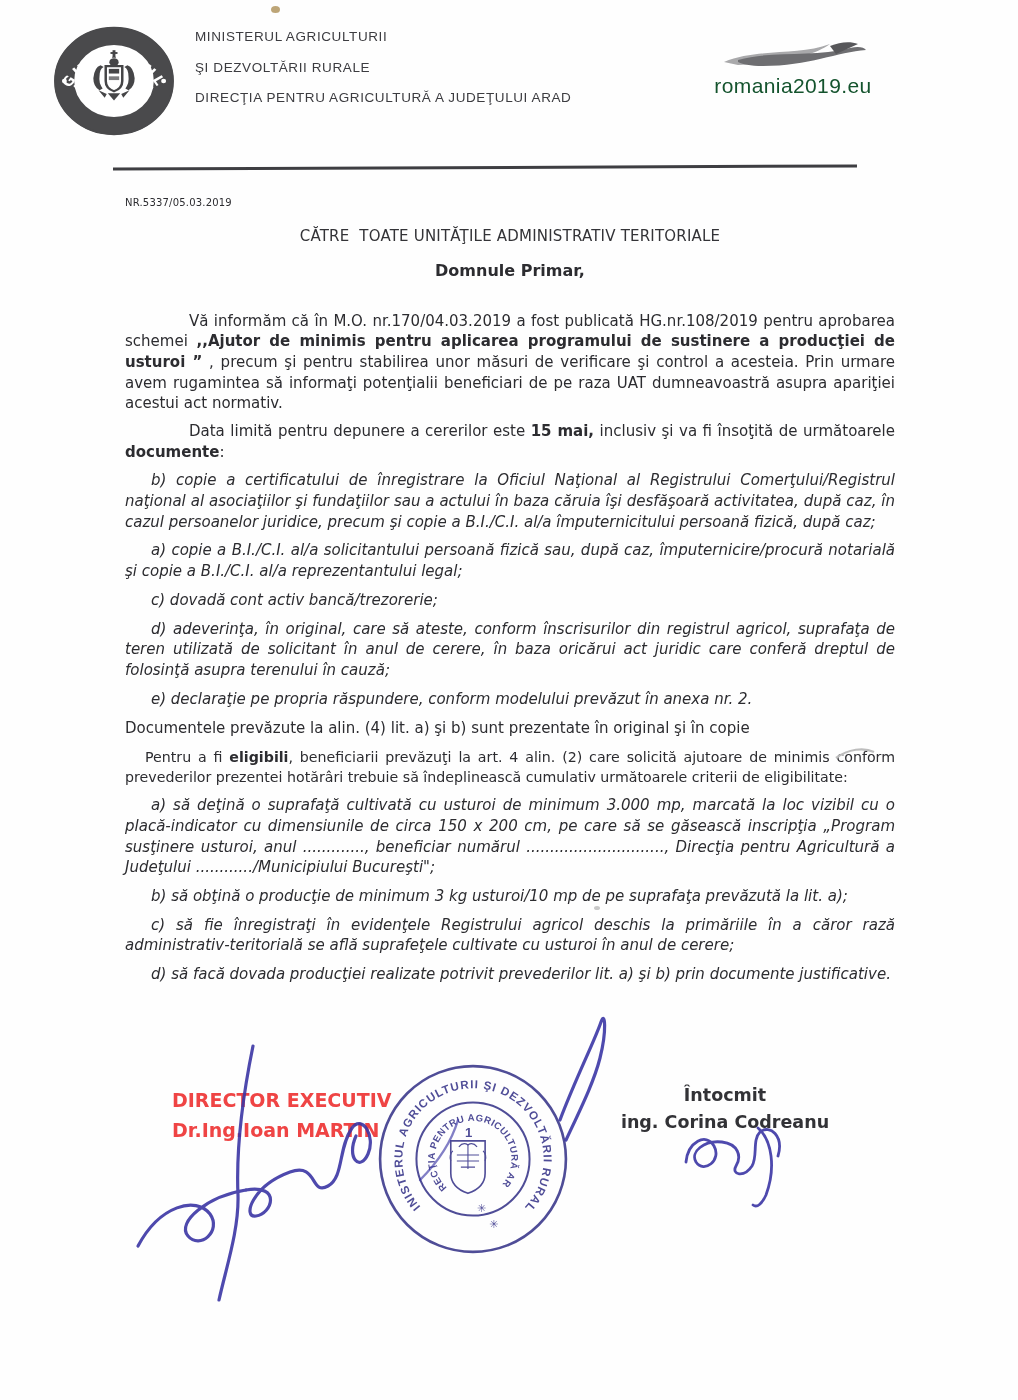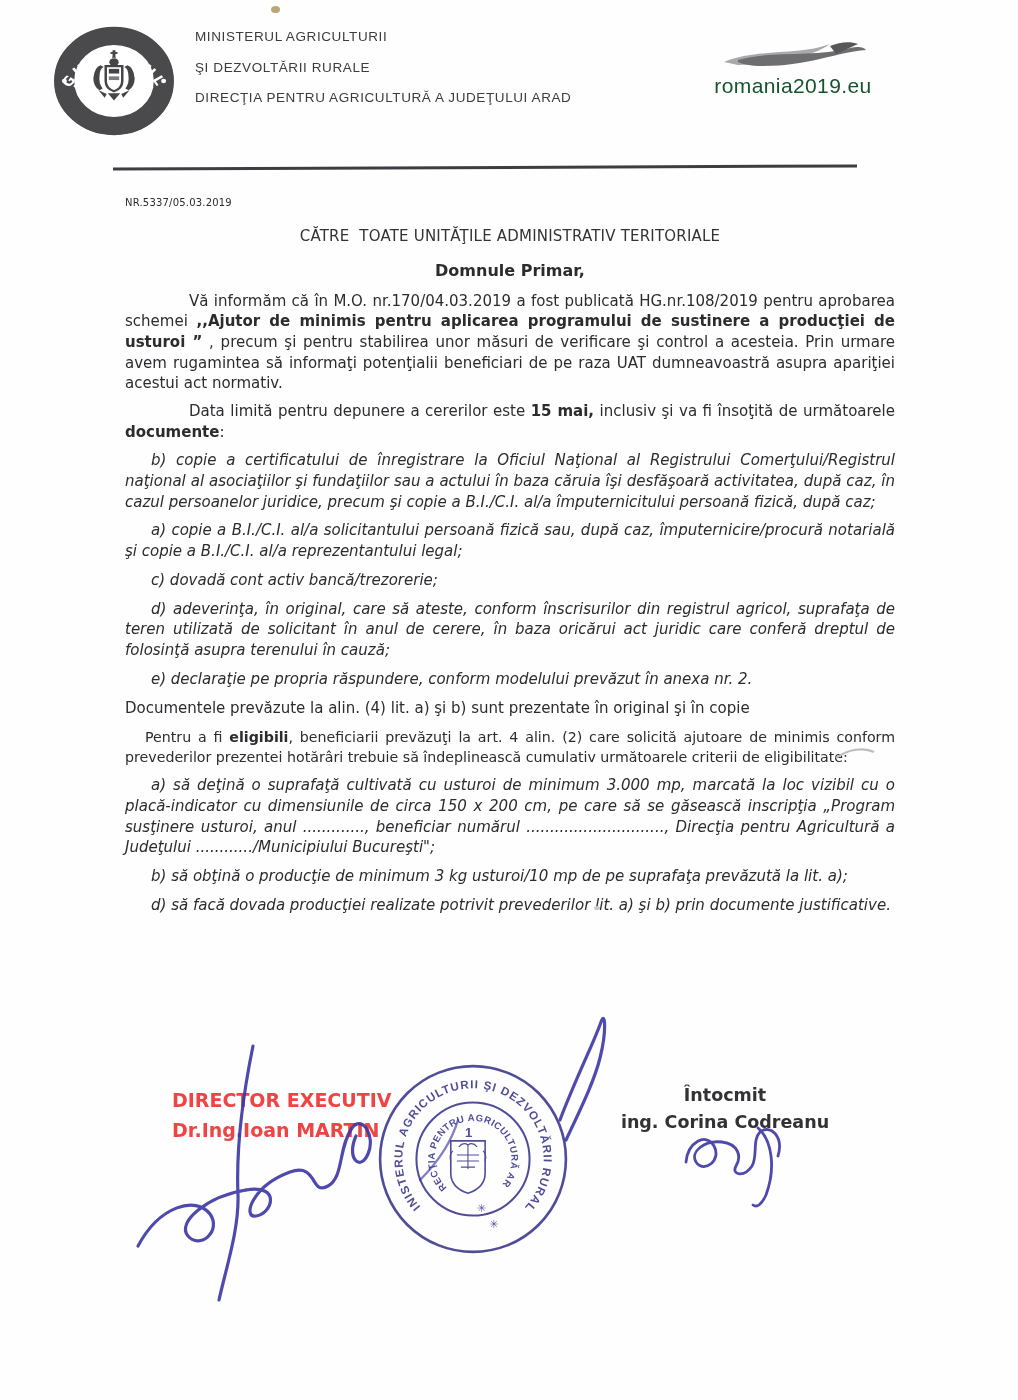--- a/index.html
+++ b/index.html
@@ -20,21 +20,21 @@
   .ministry .mline{font-size:13.5px;letter-spacing:.6px;line-height:1;margin-bottom:17px;}
   .ro2019{position:absolute;right:130px;top:38px;width:190px;text-align:center;}
   .ro2019 .swoosh{display:block;margin:0 auto;}
   .ro2019 .rotext{font-size:21px;color:#14532d;letter-spacing:.4px;margin-top:2px;font-family:"Liberation Sans",sans-serif;}
   .rule{position:absolute;left:113px;top:158px;width:744px;height:3px;background:#3e3e42;transform:rotate(-0.25deg);border:none;}
   .artifact-dot{position:absolute;left:271px;top:6px;width:9px;height:7px;border-radius:50%;background:#b2955f;opacity:.85;}
   
   .content{position:absolute;left:125px;top:196px;width:770px;font-size:15px;line-height:1.38;}
   .ref{font-size:10px;letter-spacing:.2px;margin-bottom:16px;}
   .recipient{text-align:center;font-size:15px;letter-spacing:.2px;white-space:pre;color:#333337;margin-bottom:14px;font-weight:500;}
-  .salutation{text-align:center;font-size:16px;font-weight:700;margin-bottom:8px;}
+  .salutation{text-align:center;font-size:16px;font-weight:700;margin-bottom:28px;}
   p{margin:7px 0;}
   .just{text-align:justify;}
   .ind1{text-indent:64px;}
   .item{font-style:italic;text-align:justify;text-indent:26px;margin:8px 0;}
   .note{margin:9px 0;}
   .elig{font-size:14.2px;text-align:justify;text-indent:20px;margin:9px 0 8px 0;}
   b{font-weight:700;}
   
   .sig-left{position:absolute;left:172px;top:1085px;font-weight:700;font-size:19px;color:#ef4444;line-height:1.6;}
   .sig-right{position:absolute;left:605px;top:1082px;width:240px;text-align:center;font-weight:700;font-size:17.5px;color:#323236;line-height:1.55;}
@@ -119,20 +119,21 @@
     <p class="item">c) dovadă cont activ bancă/trezorerie;</p>
     <p class="item">d) adeverinţa, în original, care să ateste, conform înscrisurilor din registrul agricol, suprafaţa de teren utilizată de solicitant în anul de cerere, în baza oricărui act juridic care conferă dreptul de folosinţă asupra terenului în cauză;</p>
     <p class="item">e) declaraţie pe propria răspundere, conform modelului prevăzut în anexa nr. 2.</p>
 
     <p class="note">Documentele prevăzute la alin. (4) lit. a) şi b) sunt prezentate în original şi în copie</p>
 
     <p class="elig"><span>Pentru a fi </span><b>eligibili</b><span>, beneficiarii prevăzuţi la art. 4 alin. (2) care solicită ajutoare de minimis conform prevederilor prezentei hotărâri trebuie să îndeplinească cumulativ următoarele criterii de eligibilitate:</span></p>
 
     <p class="item">a) să deţină o suprafaţă cultivată cu usturoi de minimum 3.000 mp, marcată la loc vizibil cu o placă-indicator cu dimensiunile de circa 150 x 200 cm, pe care să se găsească inscripţia „Program susţinere usturoi, anul ............., beneficiar numărul ............................., Direcţia pentru Agricultură a Judeţului ............/Municipiului Bucureşti";</p>
     <p class="item">b) să obţină o producţie de minimum 3 kg usturoi/10 mp de pe suprafaţa prevăzută la lit. a);</p>
+    <p class="item">c) să fie înregistraţi în evidenţele Registrului agricol deschis la primăriile în a căror rază administrativ-teritorială se află suprafeţele cultivate cu usturoi în anul de cerere;</p>
     <p class="item">d) să facă dovada producţiei realizate potrivit prevederilor lit. a) şi b) prin documente justificative.</p>
   </div>
 
   <div class="sig-left">
     <div>DIRECTOR EXECUTIV</div>
     <div>Dr.Ing.Ioan MARTIN</div>
   </div>
 
   <div class="sig-right">
     <div>Întocmit</div>

